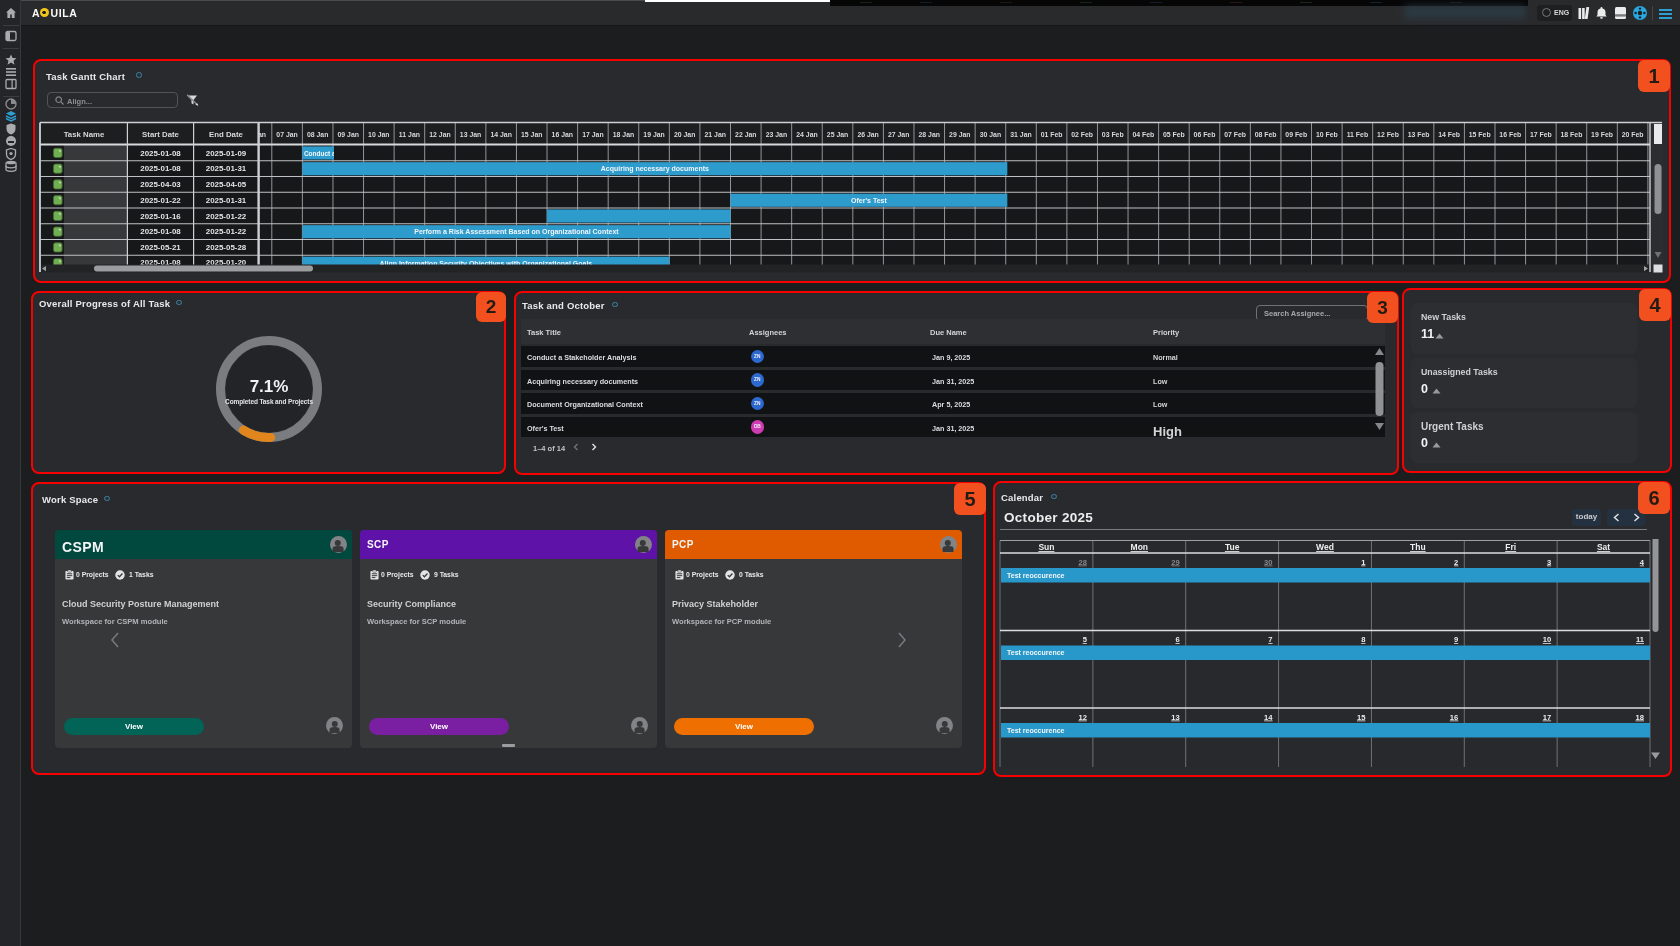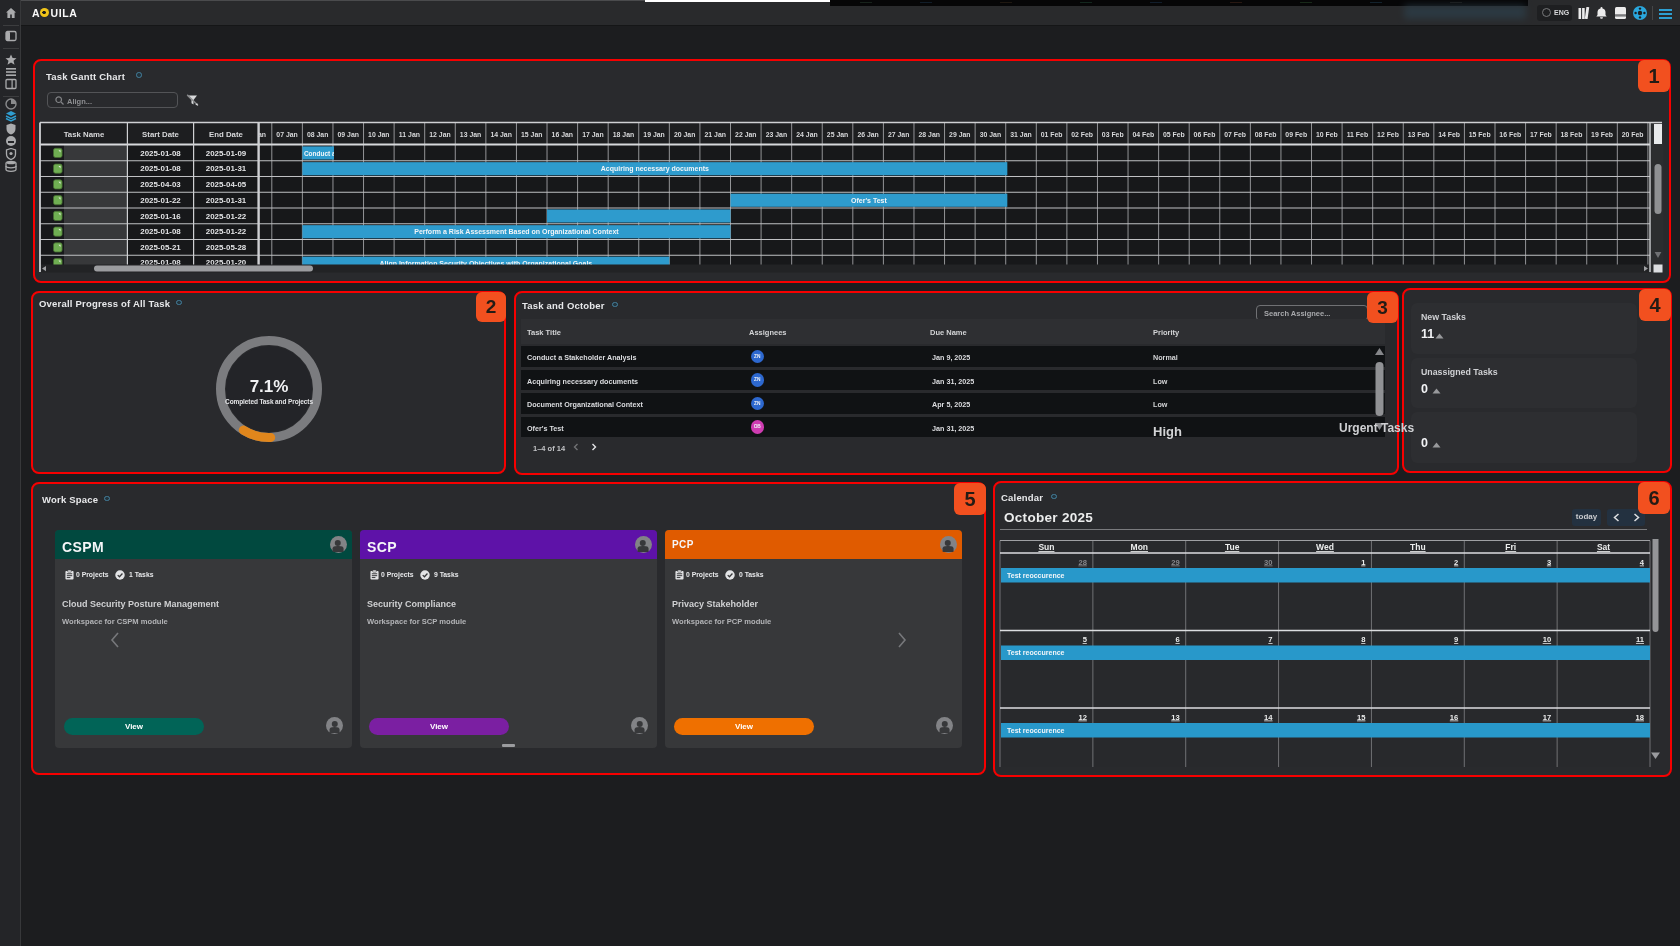--- a/index.html
+++ b/index.html
@@ -381,21 +381,21 @@
 <svg class="abs" style="left:1435px;top:333px" width="9" height="6" viewBox="0 0 9 6">
     <path d="M4.5 0.5 8.5 5.5H0.5z" fill="#98999c"></path>
   </svg>
 <div class="abs" style="left:1411px;top:357.5px;width:226px;height:50.5px;background:#2d2e31;border-radius:6px"></div>
 <div class="abs" style="left:1421px;top:366.5px;font-size:8.8px;font-weight:700;color:#cfd0d3">Unassigned Tasks</div>
 <div class="abs" style="left:1421px;top:381.5px;font-size:12.5px;font-weight:700;color:#f2f3f5">0</div>
 <svg class="abs" style="left:1432px;top:387.5px" width="9" height="6" viewBox="0 0 9 6">
     <path d="M4.5 0.5 8.5 5.5H0.5z" fill="#98999c"></path>
   </svg>
 <div class="abs" style="left:1411px;top:412px;width:226px;height:50.5px;background:#2d2e31;border-radius:6px"></div>
-<div class="abs" style="left:1339px;top:421px;font-size:12px;font-weight:700;color:#cfd0d3">Urgent Tasks</div>
+<div class="abs" style="left:1421px;top:421px;font-size:10px;font-weight:700;color:#cfd0d3">Urgent Tasks</div>
 <div class="abs" style="left:1421px;top:436px;font-size:12.5px;font-weight:700;color:#f2f3f5">0</div>
 <svg class="abs" style="left:1432px;top:442px" width="9" height="6" viewBox="0 0 9 6">
     <path d="M4.5 0.5 8.5 5.5H0.5z" fill="#98999c"></path>
   </svg>
 <div class="sec" style="left:31px;top:482px;width:955px;height:293px"></div>
 <div class="badge" style="left:954px;top:483px;width:32px;height:32px;font-size:20px;line-height:32px">5</div>
 <div class="ttl" style="left:42px;top:494px">Work Space</div>
 <div class="info" style="left:104px;top:495.5px"></div>
 <div class="abs" style="left:55px;top:530px;width:297px;height:218px;background:#37383a;border-radius:4px"></div>
 <div class="abs" style="left:55px;top:530px;width:297px;height:29px;background:#01493f;border-radius:4px 4px 0 0"></div>
@@ -413,21 +413,21 @@
 <circle cx="5.5" cy="5.5" r="5.2" fill="#e3e4e6"></circle>
 <path d="M3 5.6 4.9 7.4 8.2 3.8" stroke="#37383a" stroke-width="1.4" fill="none"></path>
 </svg>
 <div class="abs" style="left:129px;top:570.5px;font-size:6.8px;font-weight:700;color:#e8e9eb">1 Tasks</div>
 <div class="abs" style="left:62px;top:599px;font-size:9px;font-weight:700;color:#cfd0d2">Cloud Security Posture Management</div>
 <div class="abs" style="left:62px;top:617px;font-size:7.6px;font-weight:700;color:#b3b4b7">Workspace for CSPM module</div>
 <div class="wsbtn" style="left:64px;top:718px;width:140px;background:#016457">View</div>
 <div class="avatar" style="left:326px;top:717px;width:17px;height:17px"></div>
 <div class="abs" style="left:360px;top:530px;width:297px;height:218px;background:#37383a;border-radius:4px"></div>
 <div class="abs" style="left:360px;top:530px;width:297px;height:29px;background:#5e12a8;border-radius:4px 4px 0 0"></div>
-<div class="abs" style="left:367px;top:539px;font-size:14px;font-weight:700;color:#f5f6f8;letter-spacing:.4px">SCP</div>
+<div class="abs" style="left:367px;top:539px;font-size:10px;font-weight:700;color:#f5f6f8;letter-spacing:.4px">SCP</div>
 <div class="avatar" style="left:634.5px;top:536px;width:17px;height:17px"></div>
 <svg class="abs" style="left:369.5px;top:569.5px" width="9" height="10" viewBox="0 0 10 11">
 <rect x="0.5" y="1" width="9" height="9.5" rx="1" fill="#e3e4e6"></rect>
 <rect x="3" y="0" width="4" height="2.4" rx="0.8" fill="#e3e4e6" stroke="#37383a" stroke-width="0.6"></rect>
 <rect x="2" y="3.6" width="6" height="1.1" fill="#37383a"></rect>
     <rect x="2" y="5.7" width="6" height="1.1" fill="#37383a"></rect>
     <rect x="2" y="7.8" width="4" height="1.1" fill="#37383a"></rect>
 </svg>
 <div class="abs" style="left:381px;top:570.5px;font-size:6.8px;font-weight:700;color:#e8e9eb">0 Projects</div>
 <svg class="abs" style="left:420px;top:569.5px" width="10" height="10" viewBox="0 0 11 11">

